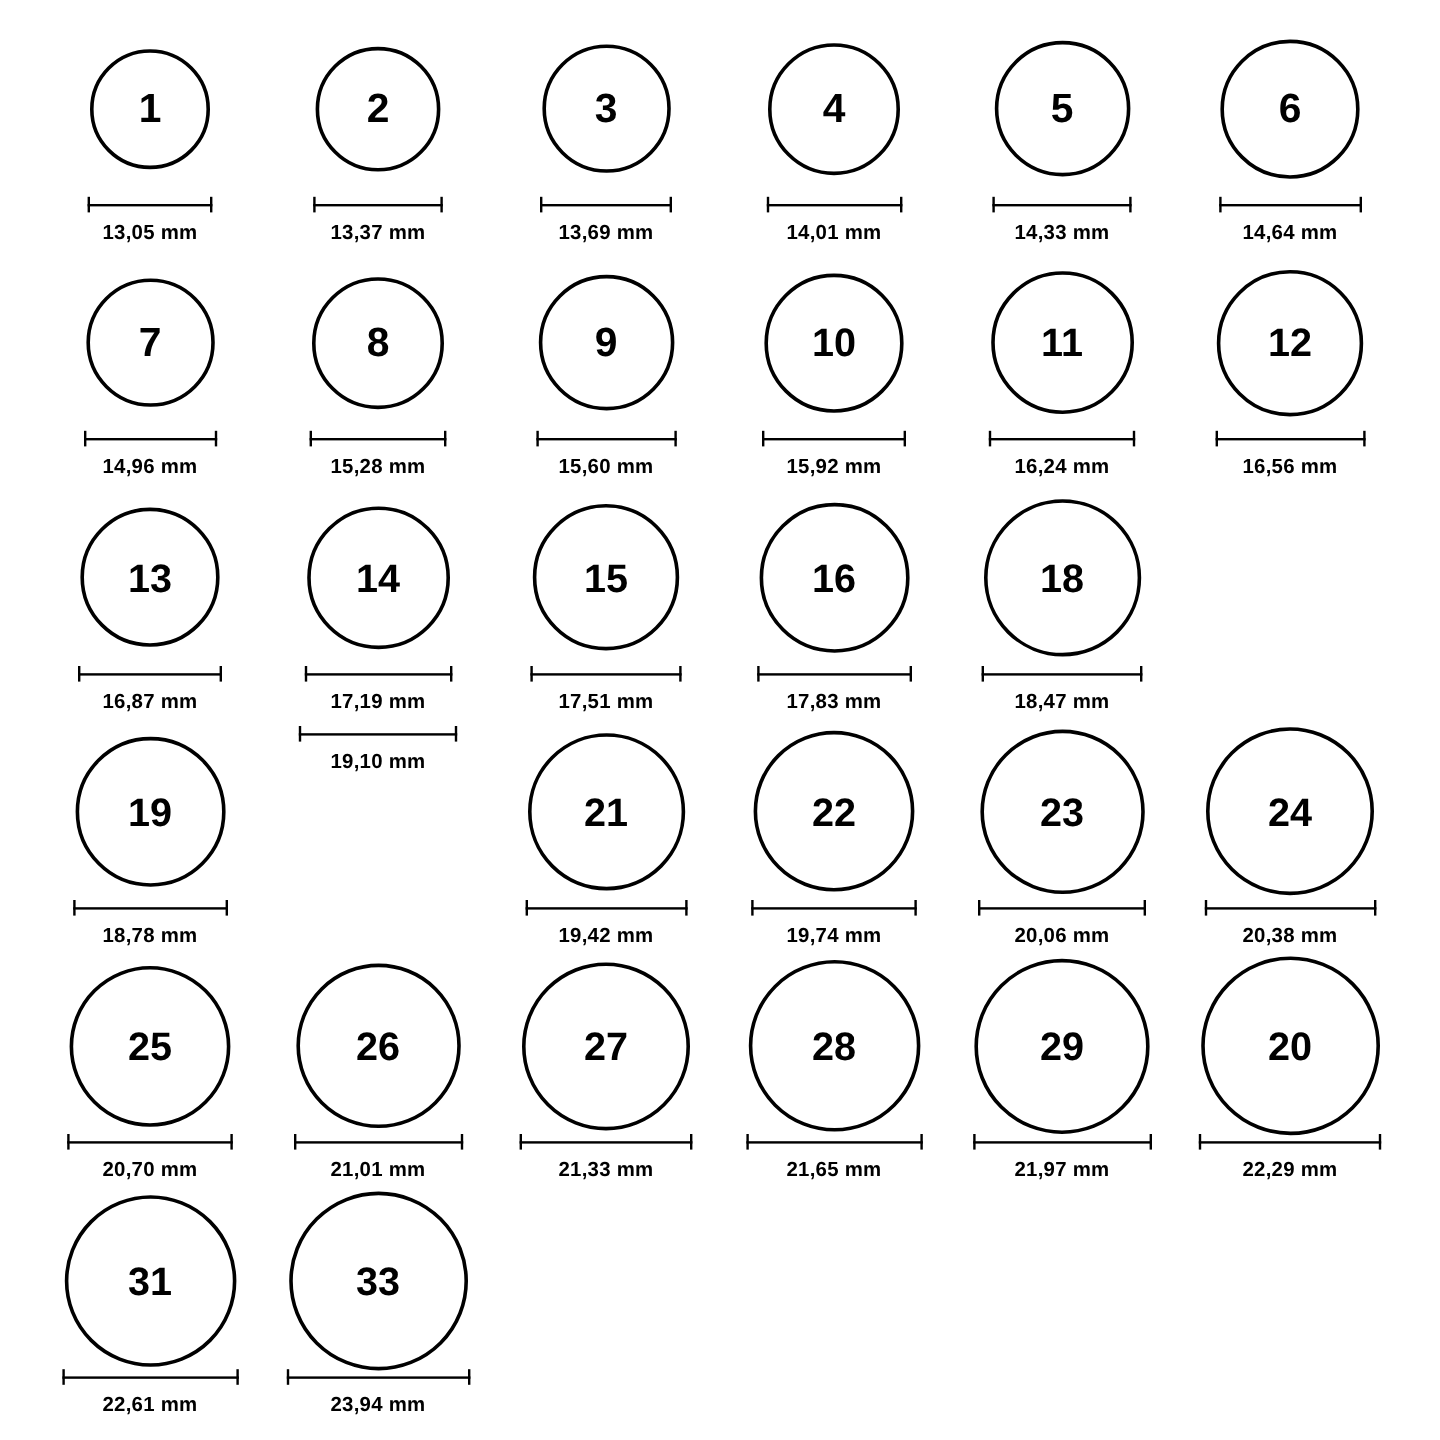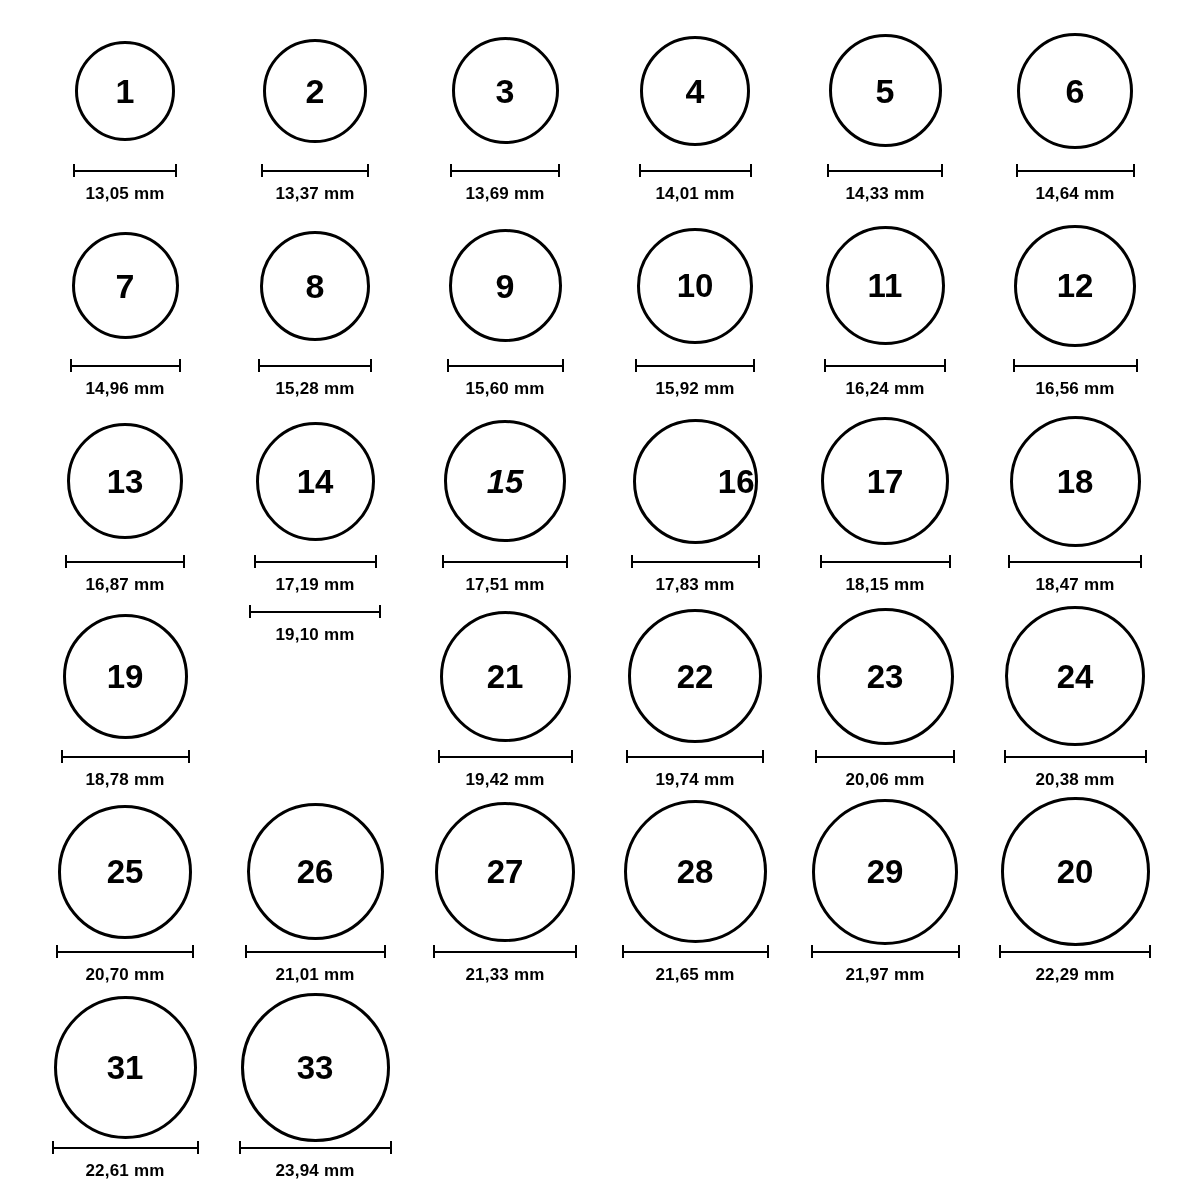--- a/index.html
+++ b/index.html
@@ -310,61 +310,46 @@
             <div class="line"></div>
             <div class="cap left"></div>
             <div class="cap right"></div>
           </div>
         </div>
         <div class="measure-label">17,19 mm</div>
       </div>
       <div class="size-cell">
         <div class="ring-circle-wrap">
           <div class="ring-circle" style="width: 122px; height: 122px;">
-            <span class="ring-number" style="font-size: 33px; font-style: italic;">15</span>
+            <span class="ring-number" style="font-size: 33px;">15</span>
           </div>
         </div>
         <div class="measure-wrap">
           <div class="measure-bar" style="width: 126px;">
             <div class="line"></div>
             <div class="cap left"></div>
             <div class="cap right"></div>
           </div>
         </div>
         <div class="measure-label">17,51 mm</div>
       </div>
       <div class="size-cell">
         <div class="ring-circle-wrap">
-          <div class="ring-circle" style="width: 125px; height: 125px; justify-content: flex-end;">
+          <div class="ring-circle" style="width: 125px; height: 125px;">
             <span class="ring-number" style="font-size: 33px;">16</span>
           </div>
         </div>
         <div class="measure-wrap">
           <div class="measure-bar" style="width: 129px;">
             <div class="line"></div>
             <div class="cap left"></div>
             <div class="cap right"></div>
           </div>
         </div>
         <div class="measure-label">17,83 mm</div>
-      </div>
-      <div class="size-cell">
-        <div class="ring-circle-wrap">
-          <div class="ring-circle" style="width: 128px; height: 128px;">
-            <span class="ring-number" style="font-size: 33px;">17</span>
-          </div>
-        </div>
-        <div class="measure-wrap">
-          <div class="measure-bar" style="width: 131px;">
-            <div class="line"></div>
-            <div class="cap left"></div>
-            <div class="cap right"></div>
-          </div>
-        </div>
-        <div class="measure-label">18,15 mm</div>
       </div>
       <div class="size-cell">
         <div class="ring-circle-wrap">
           <div class="ring-circle" style="width: 131px; height: 131px;">
             <span class="ring-number" style="font-size: 33px;">18</span>
           </div>
         </div>
         <div class="measure-wrap">
           <div class="measure-bar" style="width: 134px;">
             <div class="line"></div>

